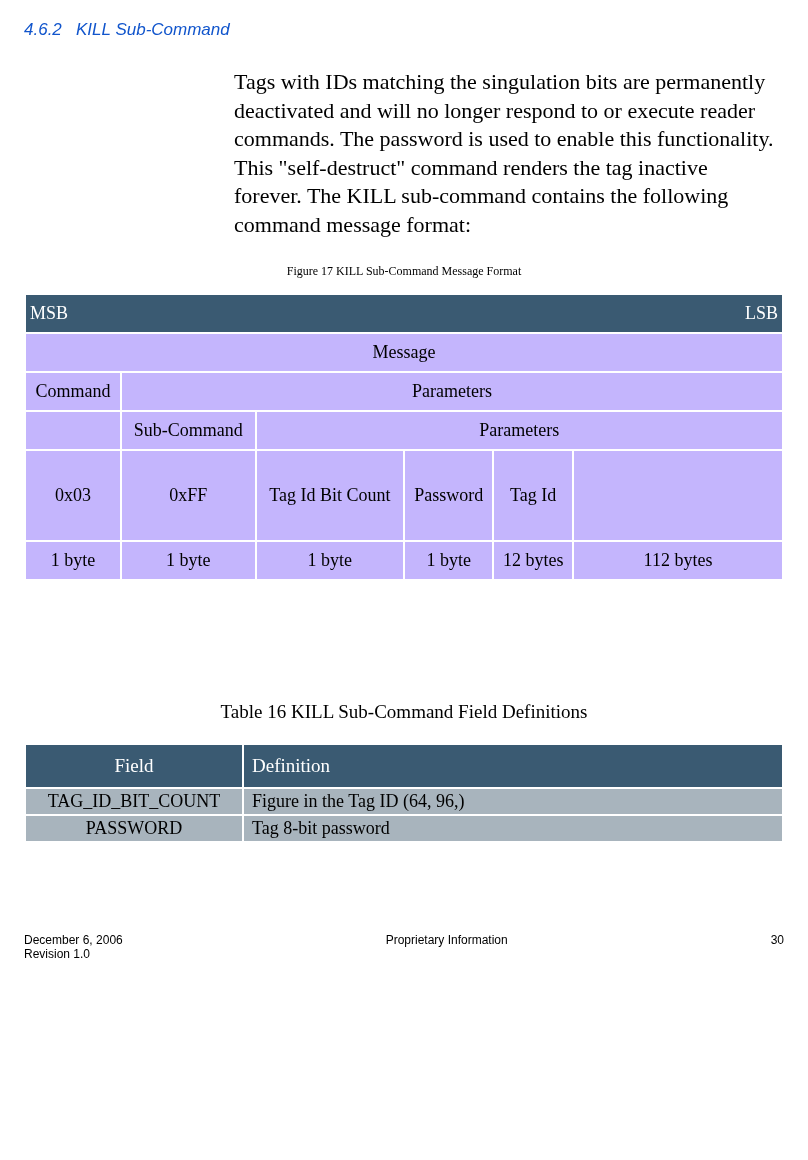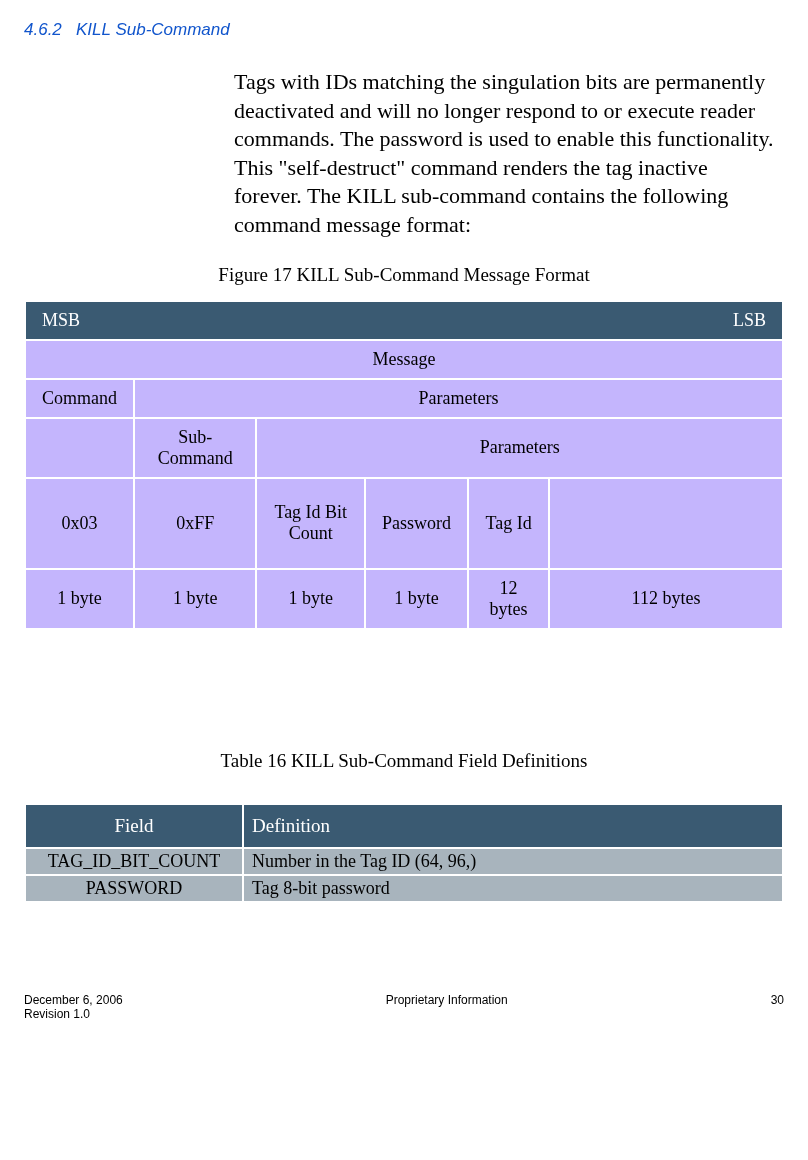--- a/index.html
+++ b/index.html
@@ -17,34 +17,34 @@
       font-size: 17px;
       font-style: italic;
       margin: 0 0 28px 0;
     }
     .body-text {
       font-size: 22px;
       line-height: 1.3;
       margin: 0 10px 24px 210px;
     }
     .figure-caption {
-      font-size: 19px;
+      font-size: 12px;
       text-align: center;
       margin: 0 auto 14px auto;
       width: 480px;
     }
     table.msg-table {
       width: 100%;
       border-collapse: separate;
       border-spacing: 2px;
       background-color: #ffffff;
     }
     table.msg-table td, table.msg-table th {
       border: none;
-      padding: 8px 16px;
+      padding: 8px 4px;
       font-size: 18px;
       text-align: center;
     }
     .hdr-row td {
       background-color: #3a5a72;
       color: #ffffff;
       padding: 4px 6px;
     }
     .cell {
       background-color: #c4b5fd;
@@ -52,21 +52,21 @@
     }
     .msg-row td {
       padding: 24px 4px;
     }
     .spacer-below-format {
       height: 120px;
     }
     .table-caption {
       font-size: 19px;
       text-align: center;
-      margin: 0 auto 31px auto;
+      margin: 0 auto 20px auto;
       width: 480px;
     }
     table.def-table {
       width: 100%;
       border-collapse: separate;
       border-spacing: 2px;
     }
     .def-hdr td {
       background-color: #3a5a72;
       color: #ffffff;
@@ -158,21 +158,21 @@
 <div class="table-caption">Table 16 KILL Sub-Command Field Definitions</div>
 
 <table class="def-table">
   <tbody>
       <tr class="def-hdr">
     <td class="centered" style="width:200px;">Field</td>
     <td class="left">Definition</td>
   </tr>
   <tr class="def-row">
     <td class="field">TAG_ID_BIT_COUNT</td>
-    <td class="definition">Number in the Tag ID (64, 96,)</td>
+    <td class="definition">Figure in the Tag ID (64, 96,)</td>
   </tr>
   <tr class="def-row">
     <td class="field">PASSWORD</td>
     <td class="definition">Tag 8-bit password</td>
   </tr>
 </tbody>
   </table>
 
 <div class="footer">
   <div class="left">

